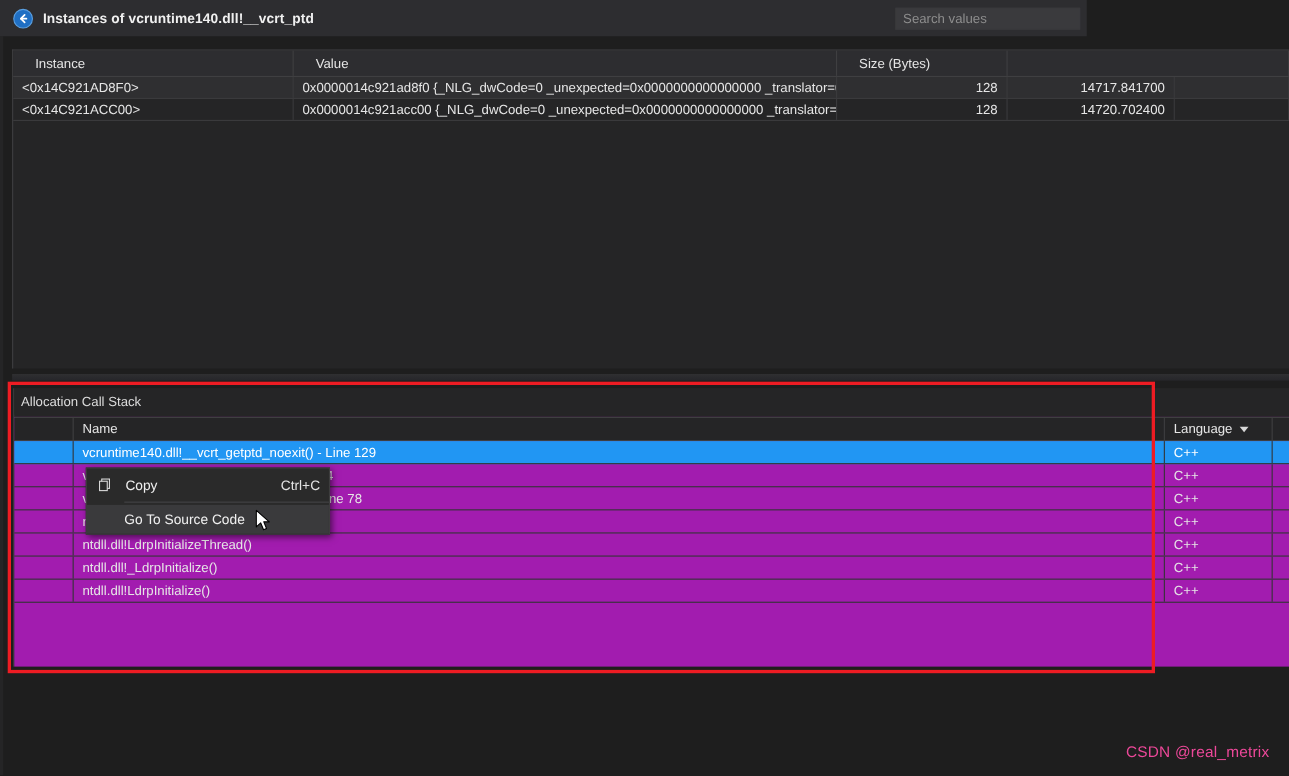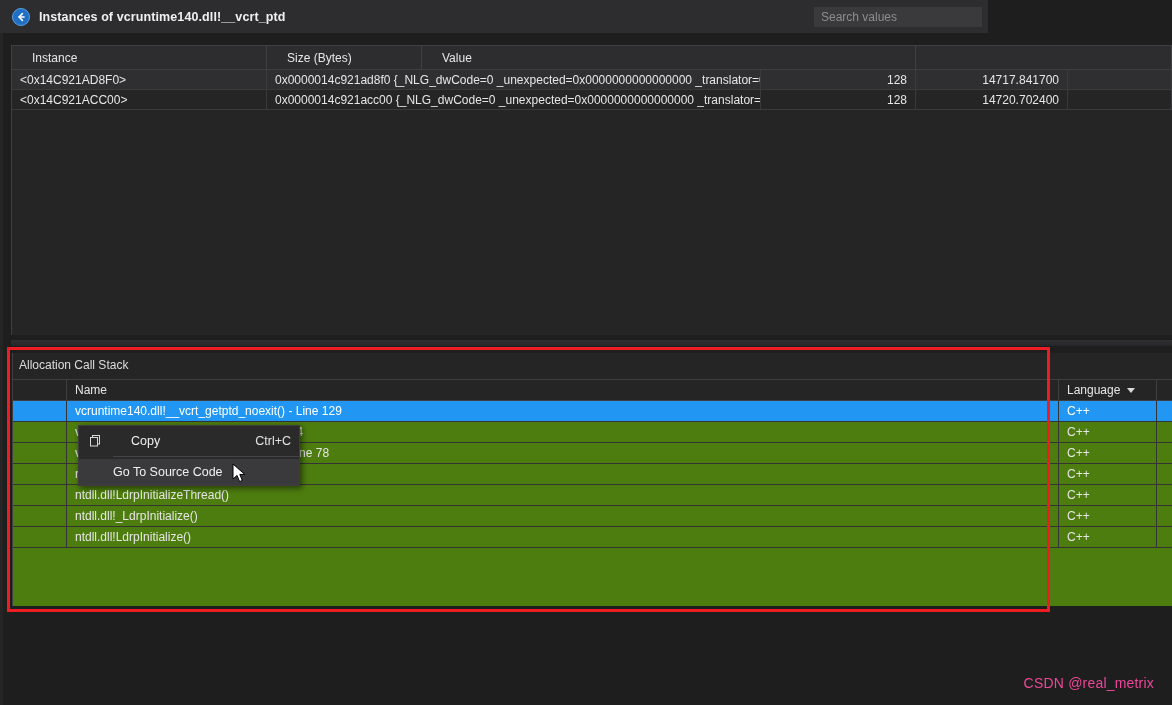--- a/index.html
+++ b/index.html
@@ -131,21 +131,21 @@
   .cs-title {
     height: 24px;
     display: flex; align-items: center;
     padding-left: 6px;
     font-size: 12px; color: #dcdcdc;
     background: #252526;
   }
   .cs-grid {
     position: absolute; left: 0; top: 26px;
     width: 1160px; height: 227px;
-    background: #4d7c0f;
+    background: #a21caf;
     border-top: 1px solid #3f3f41;
   }
   .cs-header {
     display: flex; height: 21px;
     background: #252526;
     border-bottom: 1px solid #3f3f41;
   }
   .cs-header .hcell {
     display: flex; align-items: center;
     font-size: 12px; color: #e6e6e6;
@@ -184,21 +184,20 @@
     padding: 2px 0 0 0;
   }
   .ctx-item {
     display: flex; align-items: center;
     height: 26px;
     font-size: 12.5px;
     color: #f0f0f0;
     padding: 0 8px;
     cursor: pointer;
     position: relative;
-    gap: 17px;
   }
   .ctx-item .ctx-icon {
     width: 18px; height: 18px;
     margin-right: 9px;
     display: flex; align-items: center; justify-content: center;
     flex: 0 0 auto;
   }
   .ctx-item .ctx-label { flex: 1 1 auto; }
   .ctx-item .ctx-accel { color: #e3e3e3; font-size: 12.5px; margin-left: 12px; }
   .ctx-sep {
@@ -250,25 +249,25 @@
     <div class="title-text">Instances of vcruntime140.dll!__vcrt_ptd</div>
     <input class="search-box" type="text" placeholder="Search values" style="">
   </div>
 
   <div class="instances-panel">
 
     <div class="grid-header">
       <div class="hcell col-instance">
         <span>Instance</span>
       </div>
+      <div class="hcell col-value">
+        <span>Value</span>
+      </div>
       <div class="hcell col-size">
         <span>Size (Bytes)</span>
-      </div>
-      <div class="hcell col-value">
-        <span>Value</span>
       </div>
       <div class="hcell col-blank"></div>
     </div>
 
     <div class="grid-row alt">
       <div class="cell col-instance">&lt;0x14C921AD8F0&gt;</div>
       <div class="cell col-value">0x0000014c921ad8f0 {_NLG_dwCode=0 _unexpected=0x0000000000000000 _translator=0...</div>
       <div class="cell col-size right">128</div>
       <div class="cell col-age right">14717.841700</div>
       <div class="cell col-blank"></div>

